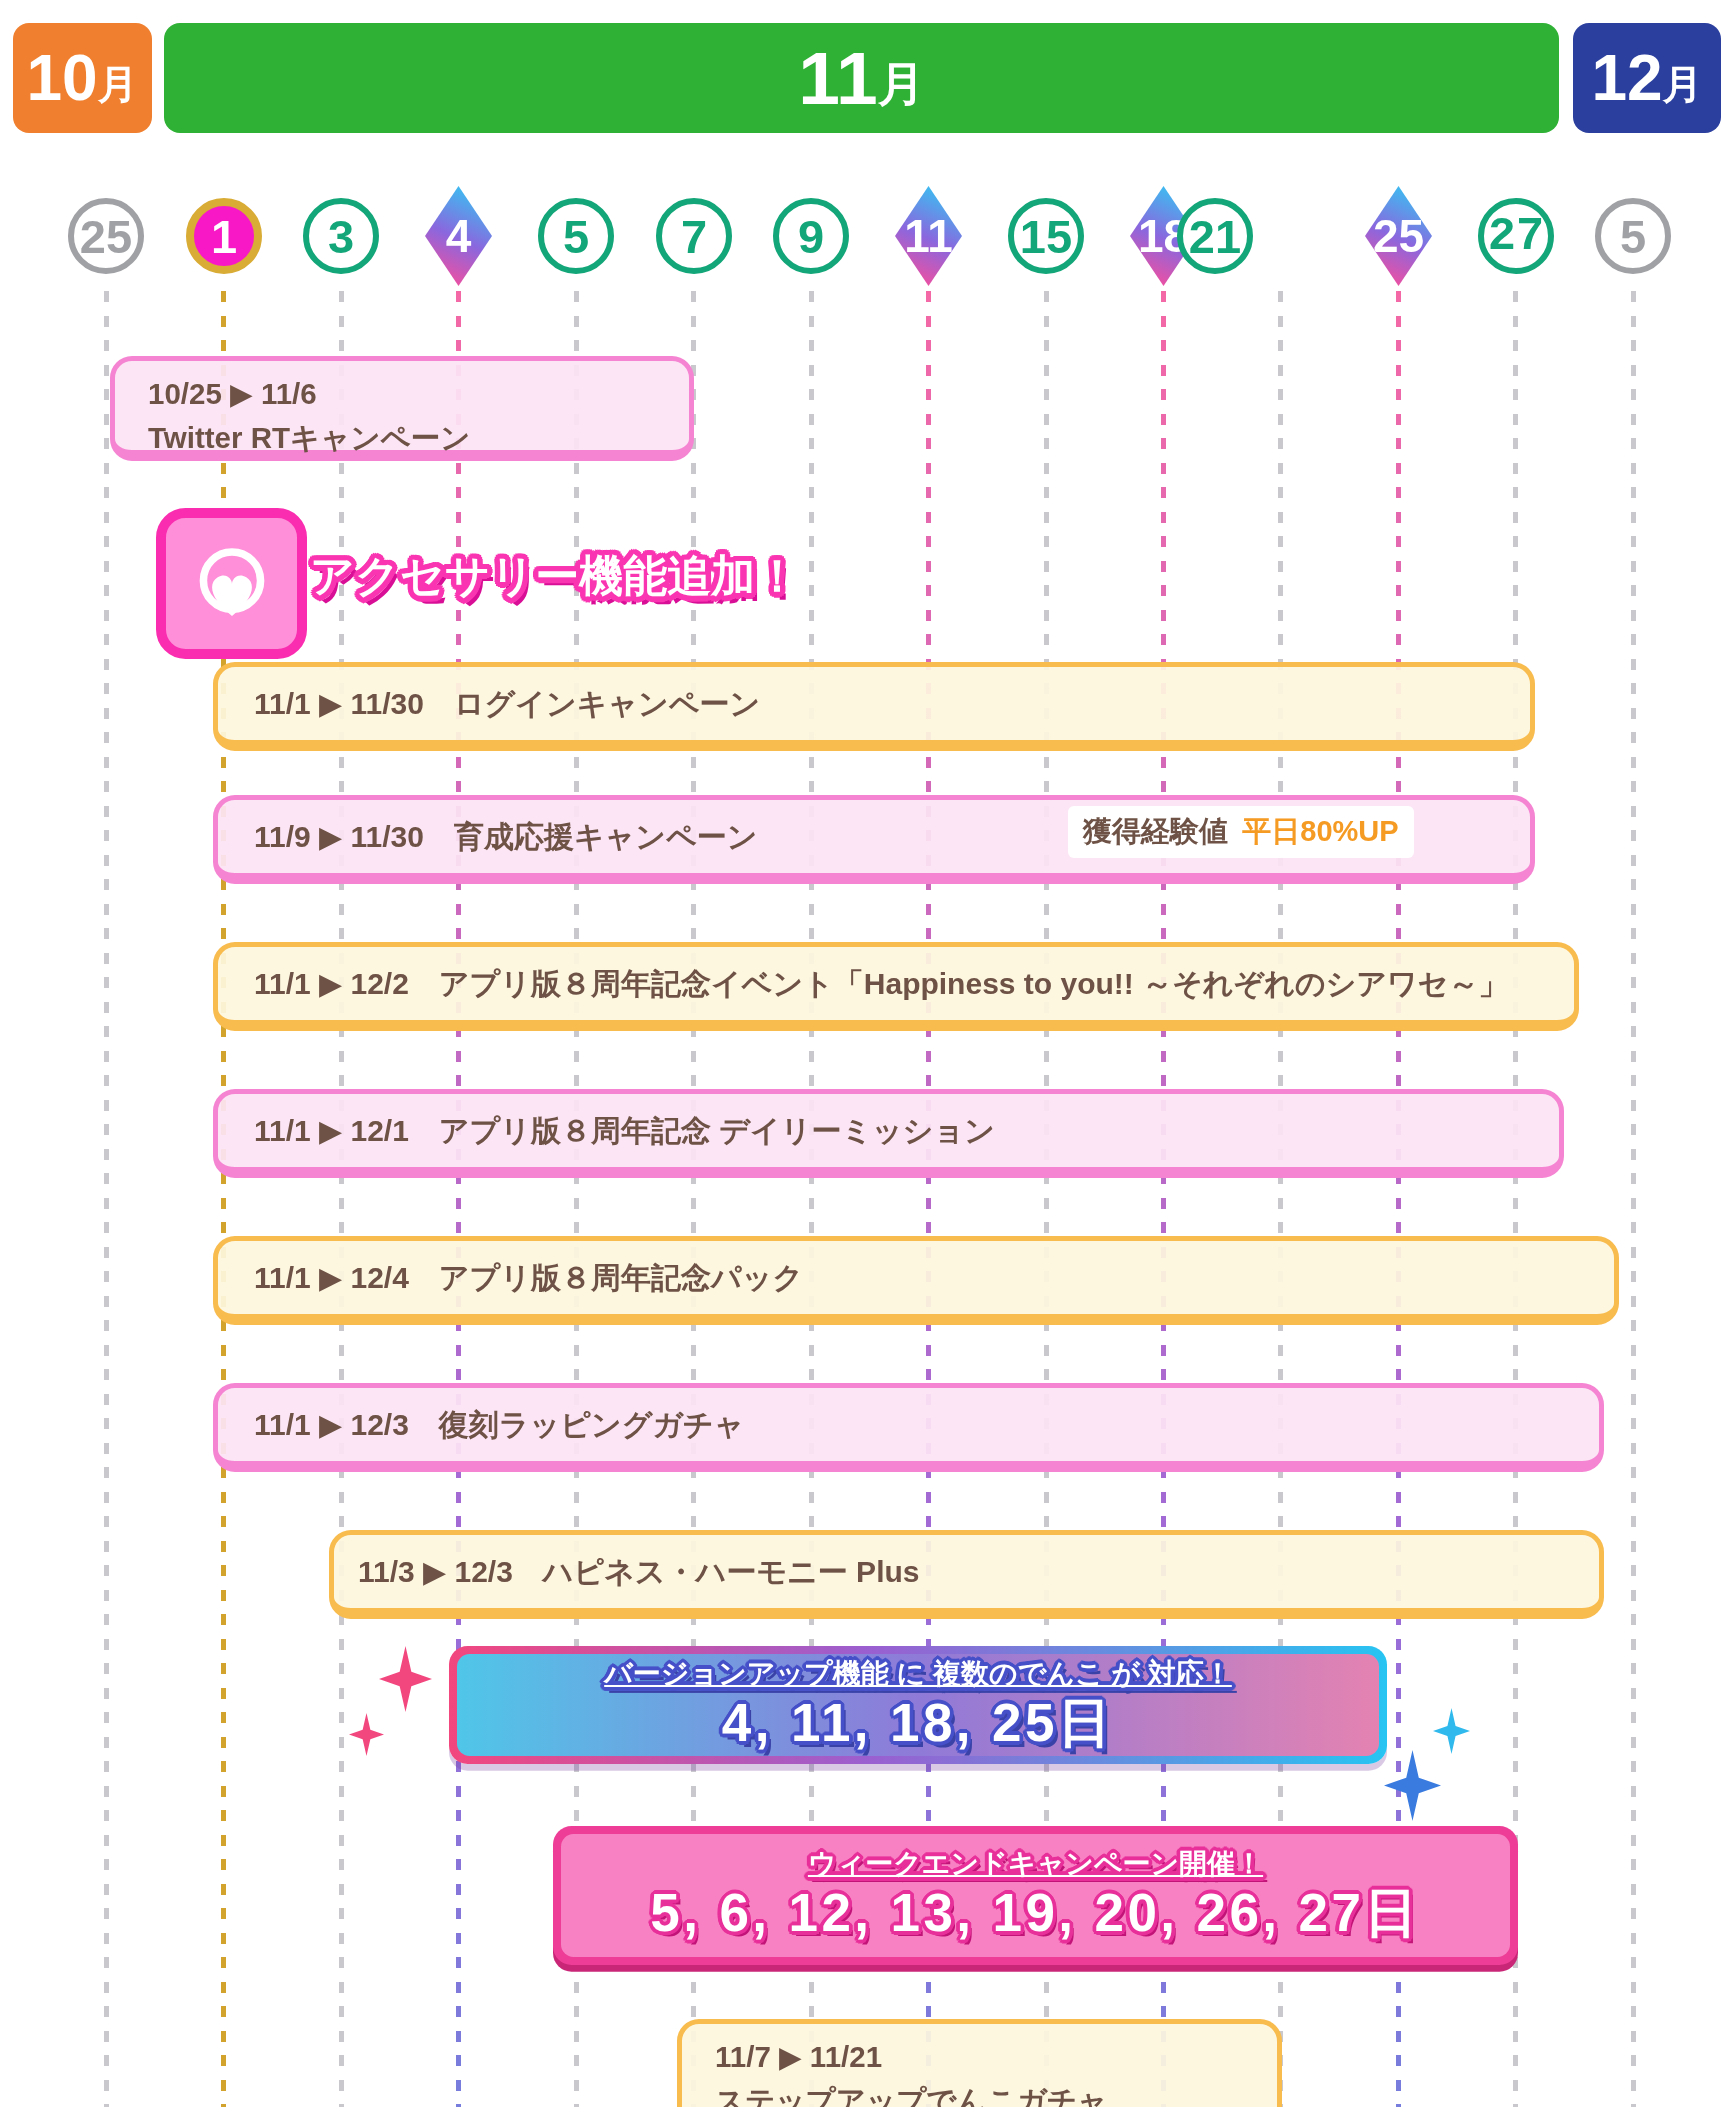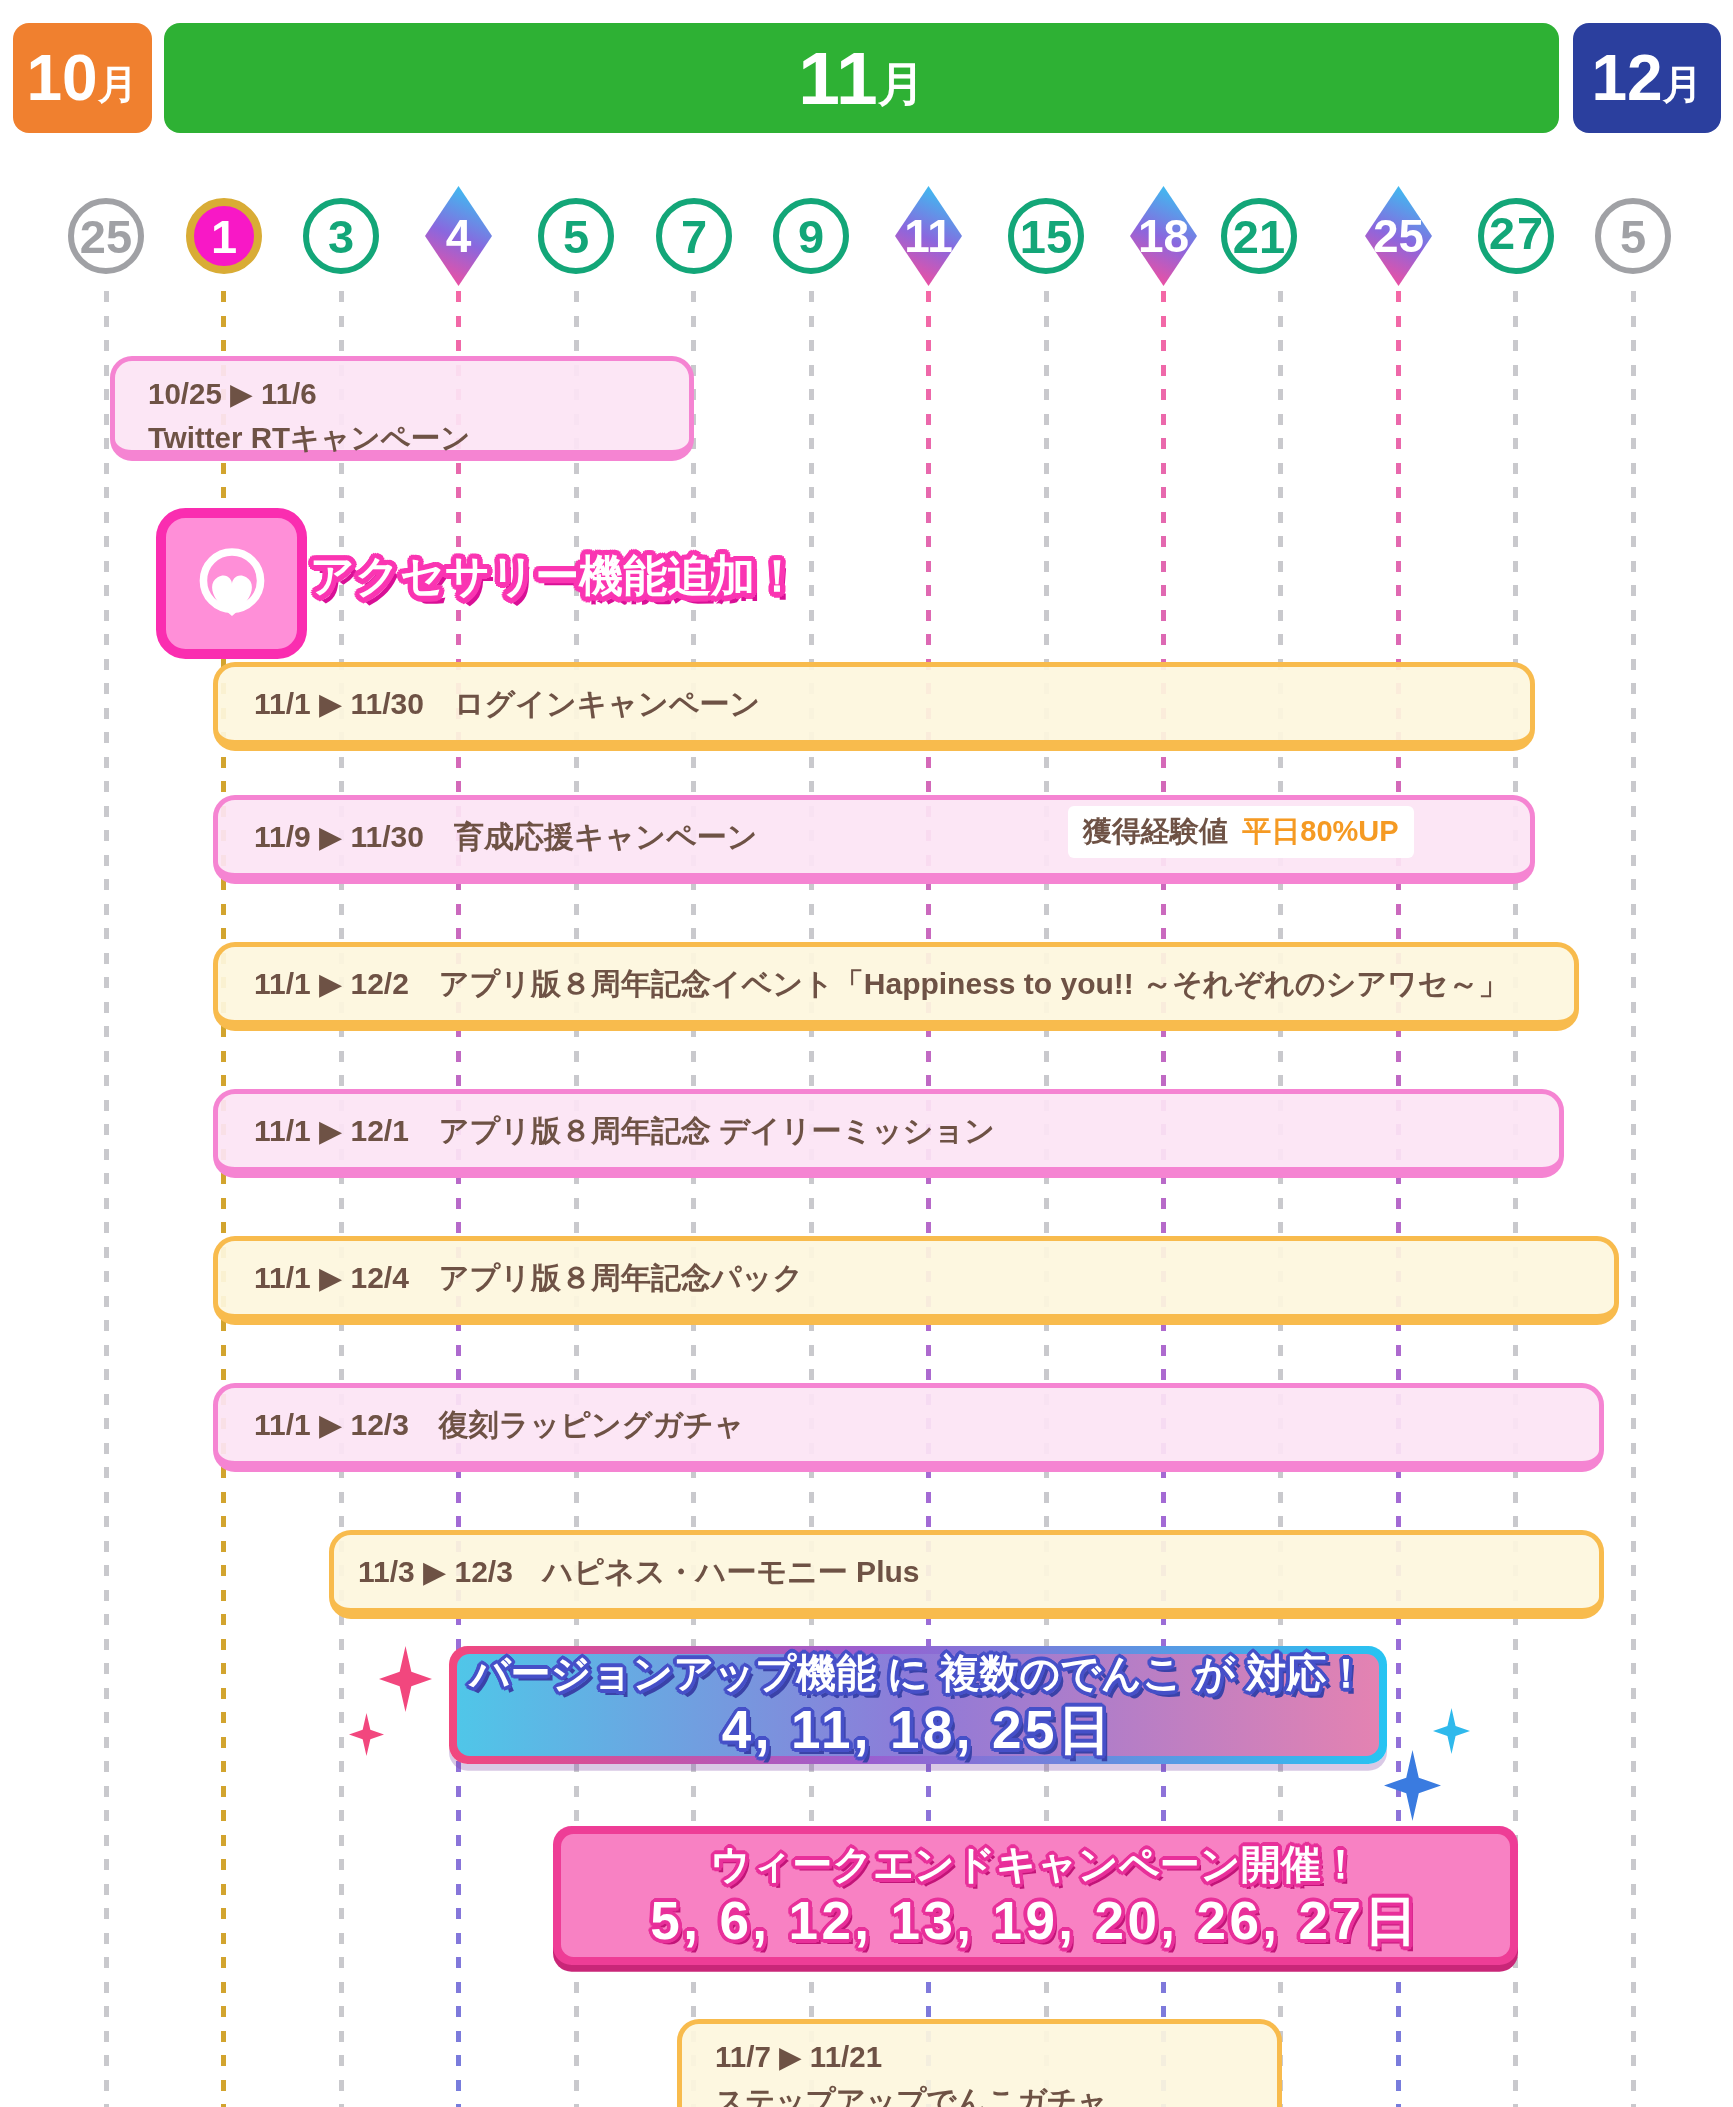--- a/index.html
+++ b/index.html
@@ -40,21 +40,21 @@
   
   .badge{position:absolute;background:#fff;border-radius:5.9px;display:flex;align-items:center;
          padding:5.9px 15px;gap:14.3px;font-weight:bold;font-size:29px;}
   .badge .b1{color:#6E5245;}
   .badge .b2{color:#F59A23;}
   
   .banner-outer{position:absolute;border-radius:18.6px;padding:7.6px;z-index:2;
                 box-shadow:0 6.7px 0 rgba(120,60,160,.28);box-sizing:border-box;}
   .banner-inner{width:100%;height:100%;border-radius:12.6px;display:flex;flex-direction:column;
                 align-items:center;justify-content:center;box-sizing:border-box;}
-  .banner-inner .l1{color:#fff;font-weight:bold;font-size:40px;line-height:1.25;white-space:nowrap;}
+  .banner-inner .l1{color:#fff;font-weight:bold;font-size:28px;line-height:1.25;white-space:nowrap;text-decoration:underline;}
   .banner-inner .l2{color:#fff;font-weight:bold;font-size:53px;line-height:1.2;letter-spacing:3.4px;white-space:nowrap;}
   
   .sparkle{position:absolute;z-index:3;clip-path:polygon(50% 0,61% 39%,100% 50%,61% 61%,50% 100%,39% 61%,0 50%,39% 39%);}
   
   .acc-icon{position:absolute;border-radius:29.5px;background:#FF8FD8;border:10px solid #FA2DB0;z-index:3;
             display:flex;align-items:center;justify-content:center;}
   .acc-text{position:absolute;z-index:3;font-weight:bold;color:#fff;font-size:44px;white-space:nowrap;}
 </style>
 </head>
 <body>
@@ -168,18 +168,18 @@
     <div class="dmark d-circle gray" style="left: 68px; top: 198px;">25</div>
     <div class="dmark d-circle highlight" style="left: 186px; top: 198px;">1</div>
     <div class="dmark d-circle green" style="left: 303px; top: 198px;">3</div>
     <div class="dmark d-diamond" style="left: 425px; top: 186px;">4</div>
     <div class="dmark d-circle green" style="left: 538px; top: 198px;">5</div>
     <div class="dmark d-circle green" style="left: 656px; top: 198px;">7</div>
     <div class="dmark d-circle green" style="left: 773px; top: 198px;">9</div>
     <div class="dmark d-diamond" style="left: 895px; top: 186px;">11</div>
     <div class="dmark d-circle green" style="left: 1008px; top: 198px;">15</div>
     <div class="dmark d-diamond" style="left: 1130px; top: 186px;">18</div>
-    <div class="dmark d-circle green" style="left: 1221px; top: 198px;">21</div>
+    <div class="dmark d-circle green" style="left: 1177px; top: 198px;">21</div>
     <div class="dmark d-diamond" style="left: 1365px; top: 186px;">25</div>
     <div class="dmark d-circle green" style="left: 1478px; top: 198px; font-family: Liberation Mono, monospace;">27</div>
     <div class="dmark d-circle gray" style="left: 1595px; top: 198px;">5</div>
   </div>
 
 
 </body></html>

